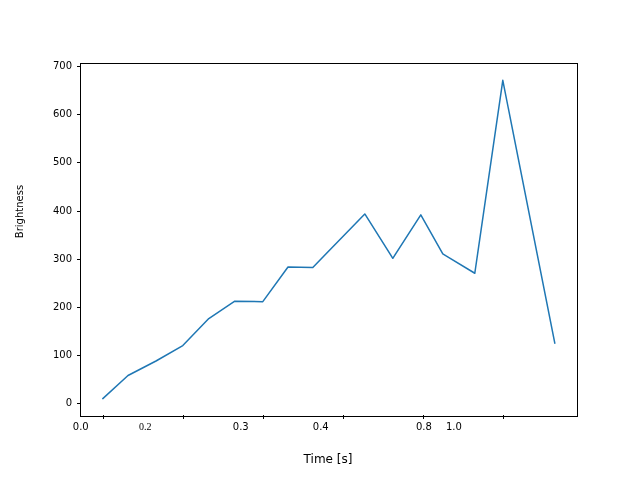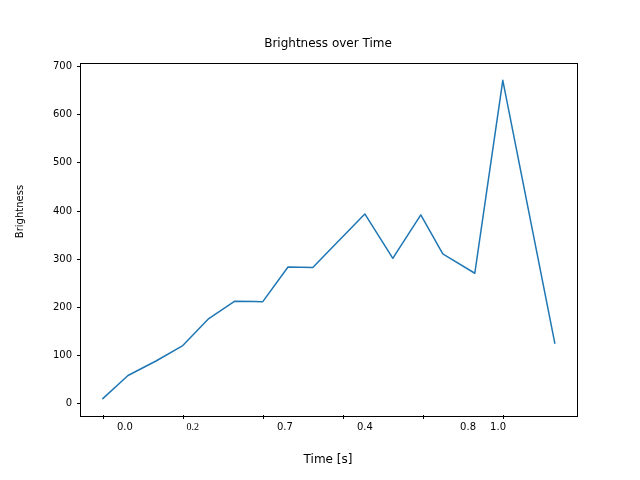--- a/index.html
+++ b/index.html
@@ -60,21 +60,21 @@
     top: 415px;
     width: 0;
     height: 3.5px;
     border-left: 0.8px solid #000000;
   }
   .xticklabel {
     position: absolute;
     top: 421px;
     width: 60px;
     margin-left: -30px;
-    text-align: right;
+    text-align: left;
     font-size: 10px;
     color: #000000;
   }
   .ytick {
     position: absolute;
     left: 76.5px;
     width: 3.5px;
     height: 0;
     border-top: 0.8px solid #000000;
   }
@@ -95,33 +95,32 @@
     width: 640px;
     height: 480px;
     pointer-events: none;
   }
 </style>
 </head>
 <body>
 
 <div id="figure">
 
-  <div id="chart-title">Brightness over Time</div>
 
   <div id="y-axis-label">Brightness</div>
 
   <div id="plot-area"></div>
 
   <div id="xticks-layer">
       <div class="xtick" style="left: 102.8px;"></div>
       <div class="xticklabel" style="left: 102.8px;">0.0</div>
       <div class="xtick" style="left: 182.8px;"></div>
       <div class="xticklabel" style="left: 169px; font-family: Liberation Serif, serif;">0.2</div>
       <div class="xtick" style="left: 262.8px;"></div>
-      <div class="xticklabel" style="left: 262.8px;">0.7</div>
+      <div class="xticklabel" style="left: 262.8px;">0.3</div>
       <div class="xtick" style="left: 342.8px;"></div>
       <div class="xticklabel" style="left: 342.8px;">0.4</div>
       <div class="xtick" style="left: 422.8px;"></div>
       <div class="xticklabel" style="left: 446px;">0.8</div>
       <div class="xtick" style="left: 502.8px;"></div>
       <div class="xticklabel" style="left: 476px;">1.0</div>
     </div>
   <div id="yticks-layer">
       <div class="ytick" style="top: 403.427px;"></div>
       <div class="yticklabel" style="top: 403.427px;">0</div>

